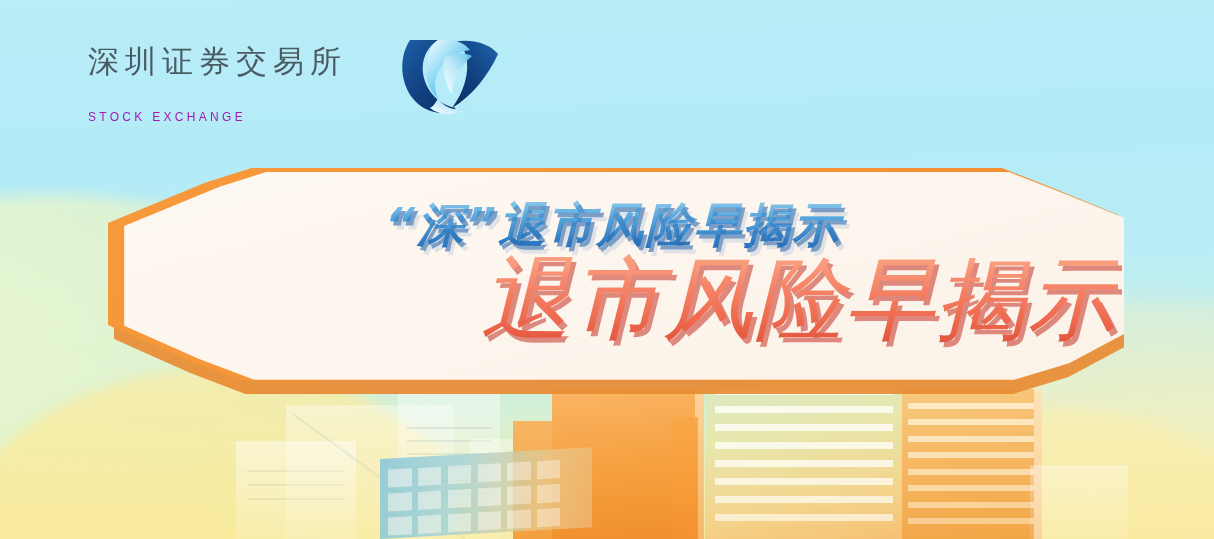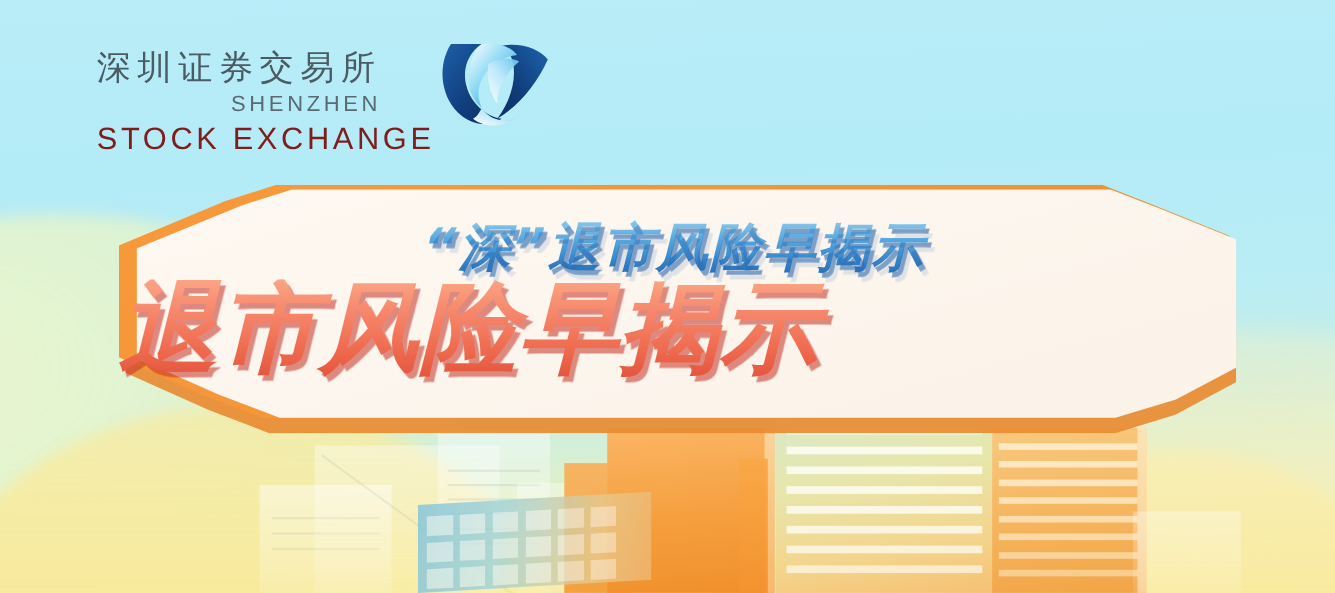--- a/index.html
+++ b/index.html
@@ -62,21 +62,21 @@
     font-size:31px;letter-spacing:6px;color:#4b5b63;
     font-family:"DejaVu Sans","Liberation Sans",sans-serif;font-weight:500;
     white-space:nowrap;
   }
   .logo-en1{
     position:absolute;left:126px;top:48px;
     font-size:20px;letter-spacing:3.3px;color:#5a6a72;font-weight:400;white-space:nowrap;
   }
   .logo-en2{
     position:absolute;left:4px;top:74px;
-    font-size:28px;letter-spacing:3.3px;color:#7f1d1d;font-weight:400;white-space:nowrap;
+    font-size:12px;letter-spacing:3.3px;color:#a21caf;font-weight:400;white-space:nowrap;
   }
   .logo-mark{position:absolute;left:310px;top:-8px;width:110px;height:92px;}
 
   
   .plaque-wrap{position:absolute;left:108px;top:168px;width:1010px;height:212px;}
   .plaque-shadow{
     position:absolute;left:6px;top:14px;width:100%;height:100%;
     background:#e98b34;opacity:.92;
     clip-path:polygon(9.6% 7%,14.2% 0%,88.5% 0%,93.3% 9%,100% 22%,100% 78%,
                       94.5% 92%,89% 100%,13% 100%,7.5% 90%,0% 74%,0% 26%);
@@ -100,23 +100,23 @@
     font-size:47px;font-weight:700;font-style:italic;
     letter-spacing:2px;white-space:nowrap;
     color:#3f8fd4;
     background:linear-gradient(180deg,#9fd4ef 0%,#56a7de 38%,#2f7cc4 75%,#2466ad 100%);
     -webkit-background-clip:text;background-clip:text;
     -webkit-text-fill-color:transparent;
     text-shadow:3px 4px 0 rgba(42,100,170,.34);
     filter:drop-shadow(3px 4px 0 rgba(46,104,173,.40));
   }
   .title-main{
-    position:absolute;left:0;right:0;top:86px;text-align:left;
+    position:absolute;left:0;right:0;top:86px;text-align:right;
     font-family:"DejaVu Sans","Liberation Sans",sans-serif;
-    font-size:90px;font-weight:700;font-style:italic;
+    font-size:90px;font-weight:400;font-style:italic;
     letter-spacing:1px;white-space:nowrap;line-height:1;
     color:#f2795a;
     background:linear-gradient(180deg,#fba584 0%,#f6866a 34%,#ef6b4f 70%,#e2553c 100%);
     -webkit-background-clip:text;background-clip:text;
     -webkit-text-fill-color:transparent;
     filter:drop-shadow(4px 5px 0 rgba(196,48,34,.55));
   }
 </style>
 </head>
 <body>
@@ -219,21 +219,20 @@
 
     <div class="bld pale" style="left:1030px;width:98px;height:74px;opacity:.50;"></div>
 
     <div class="bld" style="left:672px;width:26px;height:122px;
                 background:linear-gradient(180deg,#f9a847,#f4922f);opacity:.95;"></div>
 
   </div>
 
   <div class="logo">
     <div class="logo-cn">深圳证券交易所</div>
-    <div class="logo-en1">SHENZHEN</div>
     <div class="logo-en2">STOCK EXCHANGE</div>
 
     <div class="logo-mark">
       <svg viewBox="0 0 110 92" width="110" height="92">
         <defs>
           <linearGradient id="gDark" x1="0" y1="0" x2="1" y2="1">
             <stop offset="0%" stop-color="#1d5fa8"></stop>
             <stop offset="55%" stop-color="#113f7e"></stop>
             <stop offset="100%" stop-color="#0a2d5e"></stop>
           </linearGradient>

